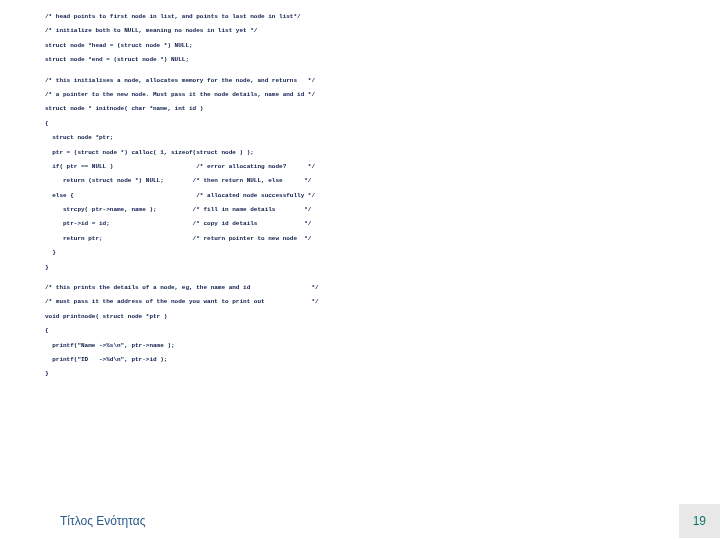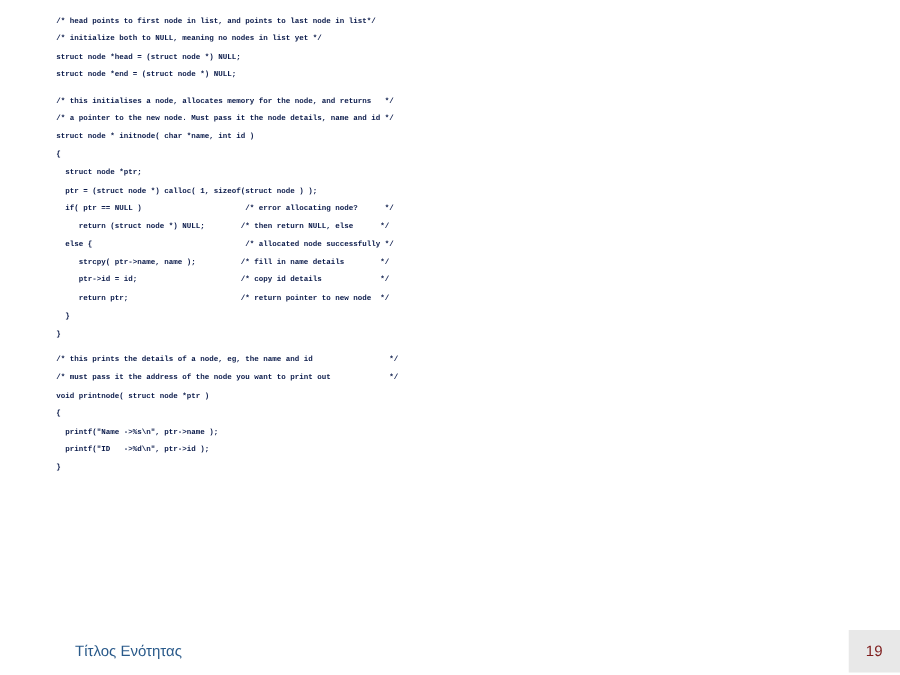--- a/index.html
+++ b/index.html
@@ -1,21 +1,21 @@
 <!DOCTYPE html>
 <html><head>
 <meta charset="utf-8">
 <style>
 html,body{margin:0;padding:0;width:720px;height:540px;background:#fff;font-family:Arial,sans-serif;overflow:hidden}
 .slide{position:relative;width:720px;height:540px;box-sizing:border-box}
 .code-block{position:absolute;left:45px;top:10px;right:40px;font-family:"Courier New",monospace;font-size:6px;line-height:2.4;color:#0a1a4a;font-weight:bold}
 .code-block div{white-space:pre}
 .footer{position:absolute;left:0;right:0;bottom:0;height:38px;display:flex;align-items:center;justify-content:space-between;padding:0 30px 0 60px;box-sizing:border-box}
 .footer-title{color:#2a5a8a;font-size:12px}
-.footer-page{background:#e8e8e8;color:#7f1d1d;font-size:12px;padding:10px 14px;margin-right:-30px}
+.footer-page{background:#e8e8e8;color:#0f766e;font-size:12px;padding:10px 14px;margin-right:-30px}
 </style>
 </head>
 <body>
 
 <div class="slide">
   <div class="code-block">
     <div>/* head points to first node in list, and points to last node in list*/</div>
     <div>/* initialize both to NULL, meaning no nodes in list yet */</div>
     <div>struct node *head = (struct node *) NULL;</div>
     <div>struct node *end = (struct node *) NULL;</div>

